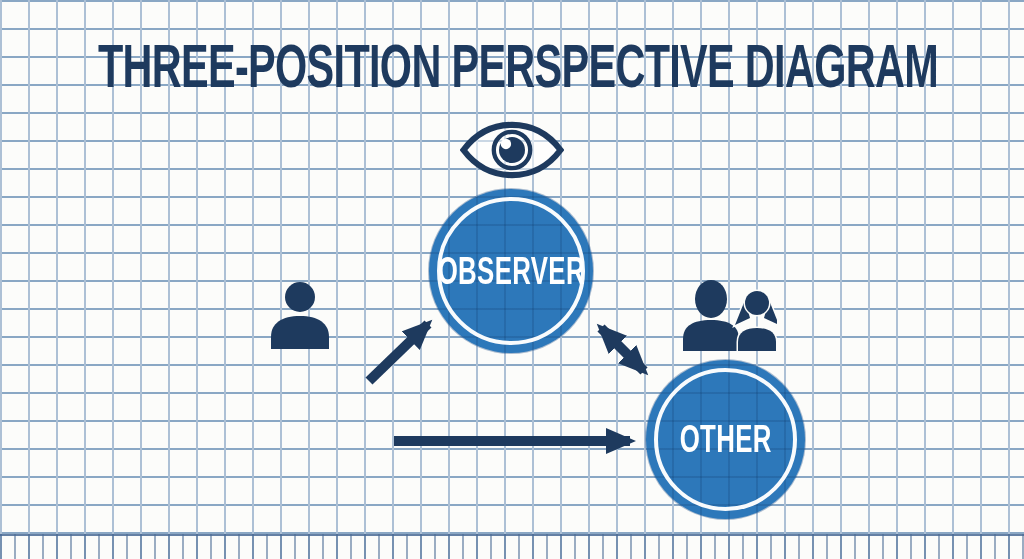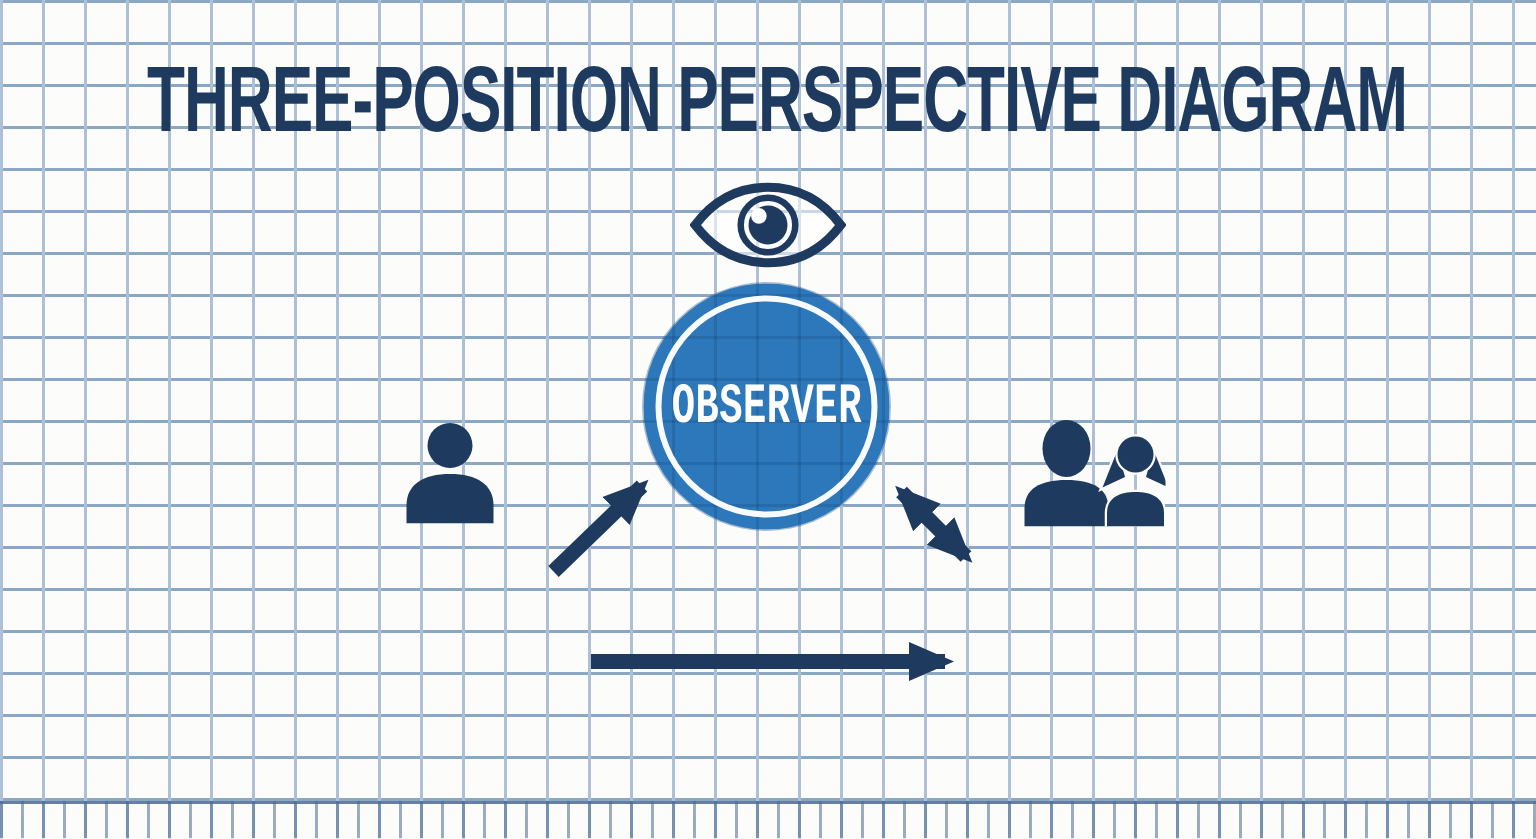--- a/index.html
+++ b/index.html
@@ -43,21 +43,20 @@
   .outlined{stroke:var(--background);stroke-width:3px;paint-order:stroke;}
   .circle{
     position:absolute;border-radius:50%;
     background-color:var(--circle_blue);
     background-image:
       linear-gradient(to right, rgba(13,52,100,0.20) 0 2px, transparent 2px),
       linear-gradient(to bottom, rgba(13,52,100,0.20) 0 2px, transparent 2px);
     background-size:28px 28px;
     display:flex;align-items:center;justify-content:center;
     box-shadow:0 0 0 1px rgba(20,70,130,0.35);
-    font-family:Liberation Mono, monospace;
   }
   .circle::after{
     content:"";position:absolute;inset:8px;border-radius:50%;
     border:4px solid rgba(255,255,255,0.97);
     pointer-events:none;
   }
   .circle-observer{left:429px;top:189px;width:164px;height:164px;background-position:-429px -189px;}
   .circle-self{left:220px;top:360px;width:161px;height:161px;background-position:-220px -360px;}
   .circle-other{left:646px;top:360px;width:159px;height:159px;background-position:-646px -360px;}
   .node-label{
@@ -111,14 +110,17 @@
     <ellipse cx="30" cy="19" rx="16" ry="19" class="navy-fill"></ellipse>
     <path d="M2,71 V59 C2,46 12,40 30,40 C48,40 58,46 58,59 V71 Z" class="navy-fill"></path>
     <g class="outlined">
       <polygon points="64,20 54,45 69,38" class="navy-fill"></polygon>
       <polygon points="88,20 98,45 83,38" class="navy-fill"></polygon>
       <circle cx="76" cy="23" r="12" class="navy-fill"></circle>
       <path d="M57,71 V62 C57,52 65,48 76,48 C87,48 95,52 95,62 V71 Z" class="navy-fill"></path>
     </g>
   </svg>
 
+  <div class="circle circle-other">
+    <span class="node-label">OTHER</span>
+  </div>
 
 </div>
 
 </body></html>

